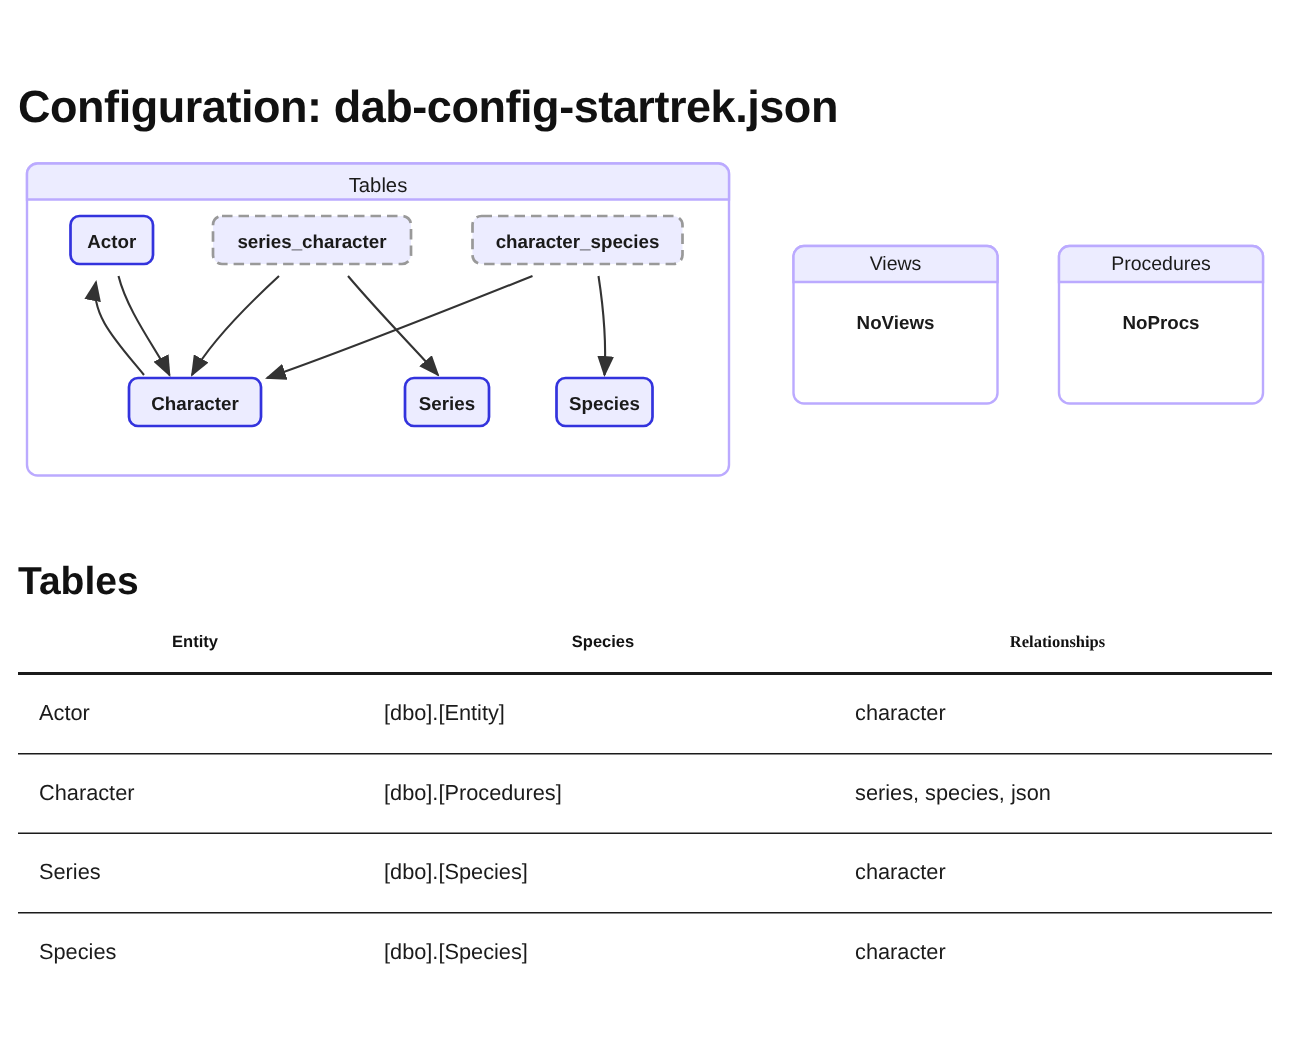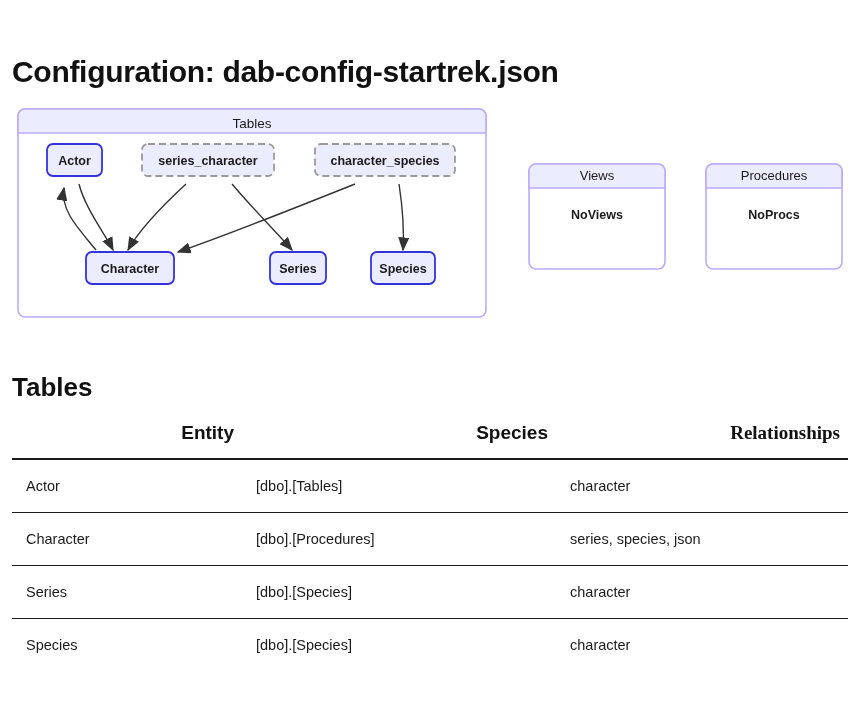--- a/index.html
+++ b/index.html
@@ -58,23 +58,23 @@
     left: 12px;
     top: 422px;
     width: 836px;
   }
   table.entities {
     border-collapse: collapse;
     width: 836px;
     font-size: 14.5px;
   }
   table.entities th {
-    text-align: right;
+    text-align: center;
     font-weight: 700;
-    font-size: 19px;
+    font-size: 11px;
     color: #111111;
     padding: 0 8px 14px 14px;
     border-bottom: 2px solid #1b1b1b;
   }
   table.entities td {
     text-align: left;
     font-weight: 400;
     color: #1b1b1b;
     padding: 18px 8px 18px 14px;
     border-bottom: 1.6px solid #1b1b1b;
@@ -175,21 +175,21 @@
     <thead>
       <tr>
         <th class="col-entity">Entity</th>
         <th class="col-source">Species</th>
         <th class="col-rel">Relationships</th>
       </tr>
     </thead>
     <tbody>
       <tr>
         <td>Actor</td>
-        <td>[dbo].[Tables]</td>
+        <td>[dbo].[Entity]</td>
         <td>character</td>
       </tr>
       <tr>
         <td>Character</td>
         <td>[dbo].[Procedures]</td>
         <td>series, species, json</td>
       </tr>
       <tr>
         <td>Series</td>
         <td>[dbo].[Species]</td>

